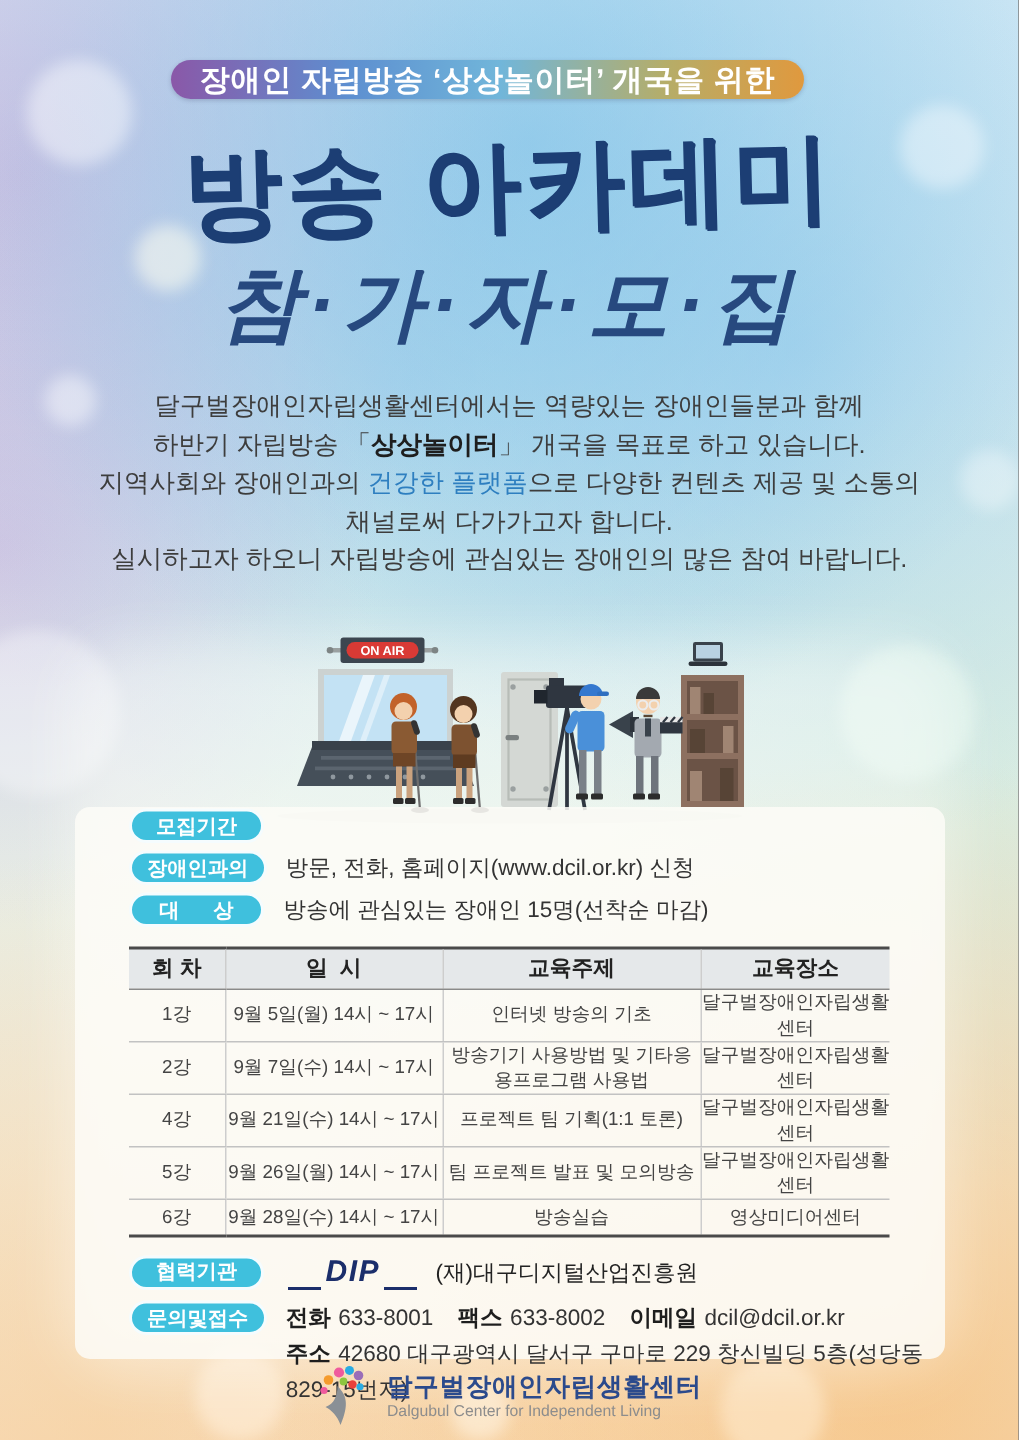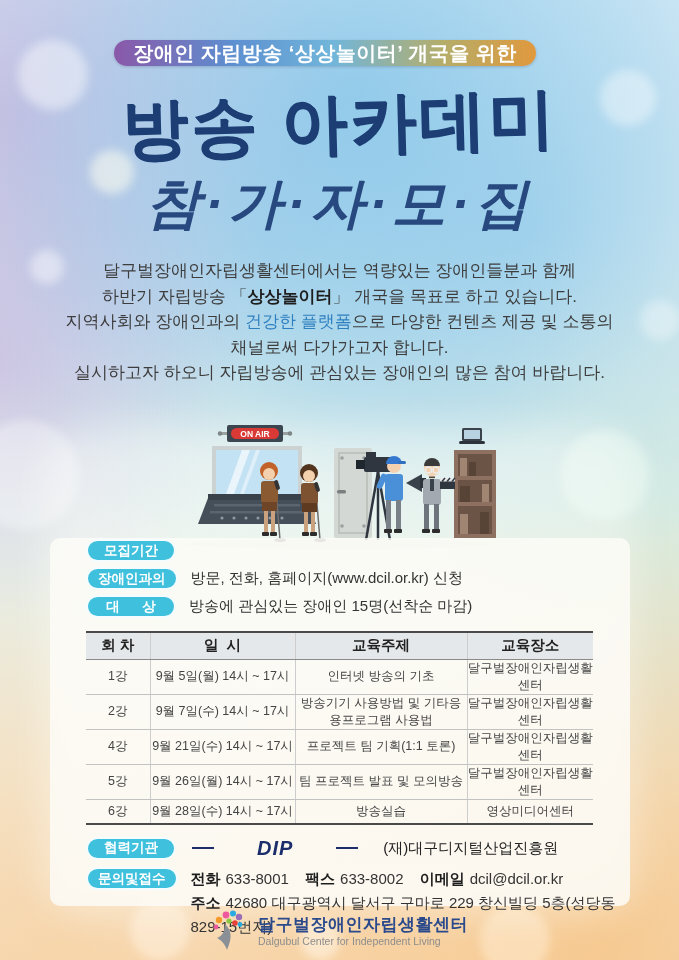--- a/index.html
+++ b/index.html
@@ -89,24 +89,24 @@
   }
   table.schedule th {
     background:#e5e8ea; height:27px; font-size:14.5px; font-weight:bold; color:#222;
     border-top:2px solid #4a4a4a; border-bottom:1px solid #8a8a8a; white-space:pre;margin-top:20px;
   }
   table.schedule td { height:25px; font-size:12.5px; color:#444; border-bottom:1px solid #c2c2c2; }
   table.schedule tbody tr:last-child td { border-bottom:2px solid #4a4a4a; }
   table.schedule th + th, table.schedule td + td { border-left:1px solid #cdcdcd; }
 
   .partner-row { display:flex; align-items:center; margin:10px 0 0 36px; height:26px; }
-  .dip-logo { display:flex; align-items:center; margin-left:16px;gap:40px; }
+  .dip-logo { display:flex; align-items:flex-end; margin-left:16px; }
   .dip-line { width:22px; height:2px; background:#1b2e6b; }
   .dip-text { font-size:20px; font-weight:900; font-style:italic; color:#1b2e6b; letter-spacing:1px; padding:0 3px; }
-  .partner-name { margin-left:25px; font-size:15px; color:#222; }
+  .partner-name { margin-left:12px; font-size:15px; color:#222; }
 
   .contact-row { display:flex; margin:6px 0 0 36px; }
   .contact-lines { margin-left:13px; font-size:15px; color:#333; line-height:24px; }
   .contact-lines .lbl { font-weight:bold; color:#1e1e1e; margin-right:5px; }
   .contact-lines .val { margin-right:12px; }
 
   .footer { position:absolute; top:910px; left:0; width:100%; display:flex; justify-content:center; align-items:center; }
   .footer svg { width:40px; height:42px; margin-right:7px; }
   .footer .names { display:flex; flex-direction:column; line-height:1.15; }
   .footer .ko { font-size:17px; font-weight:bold; color:#2b4a8c; letter-spacing:.5px; }

